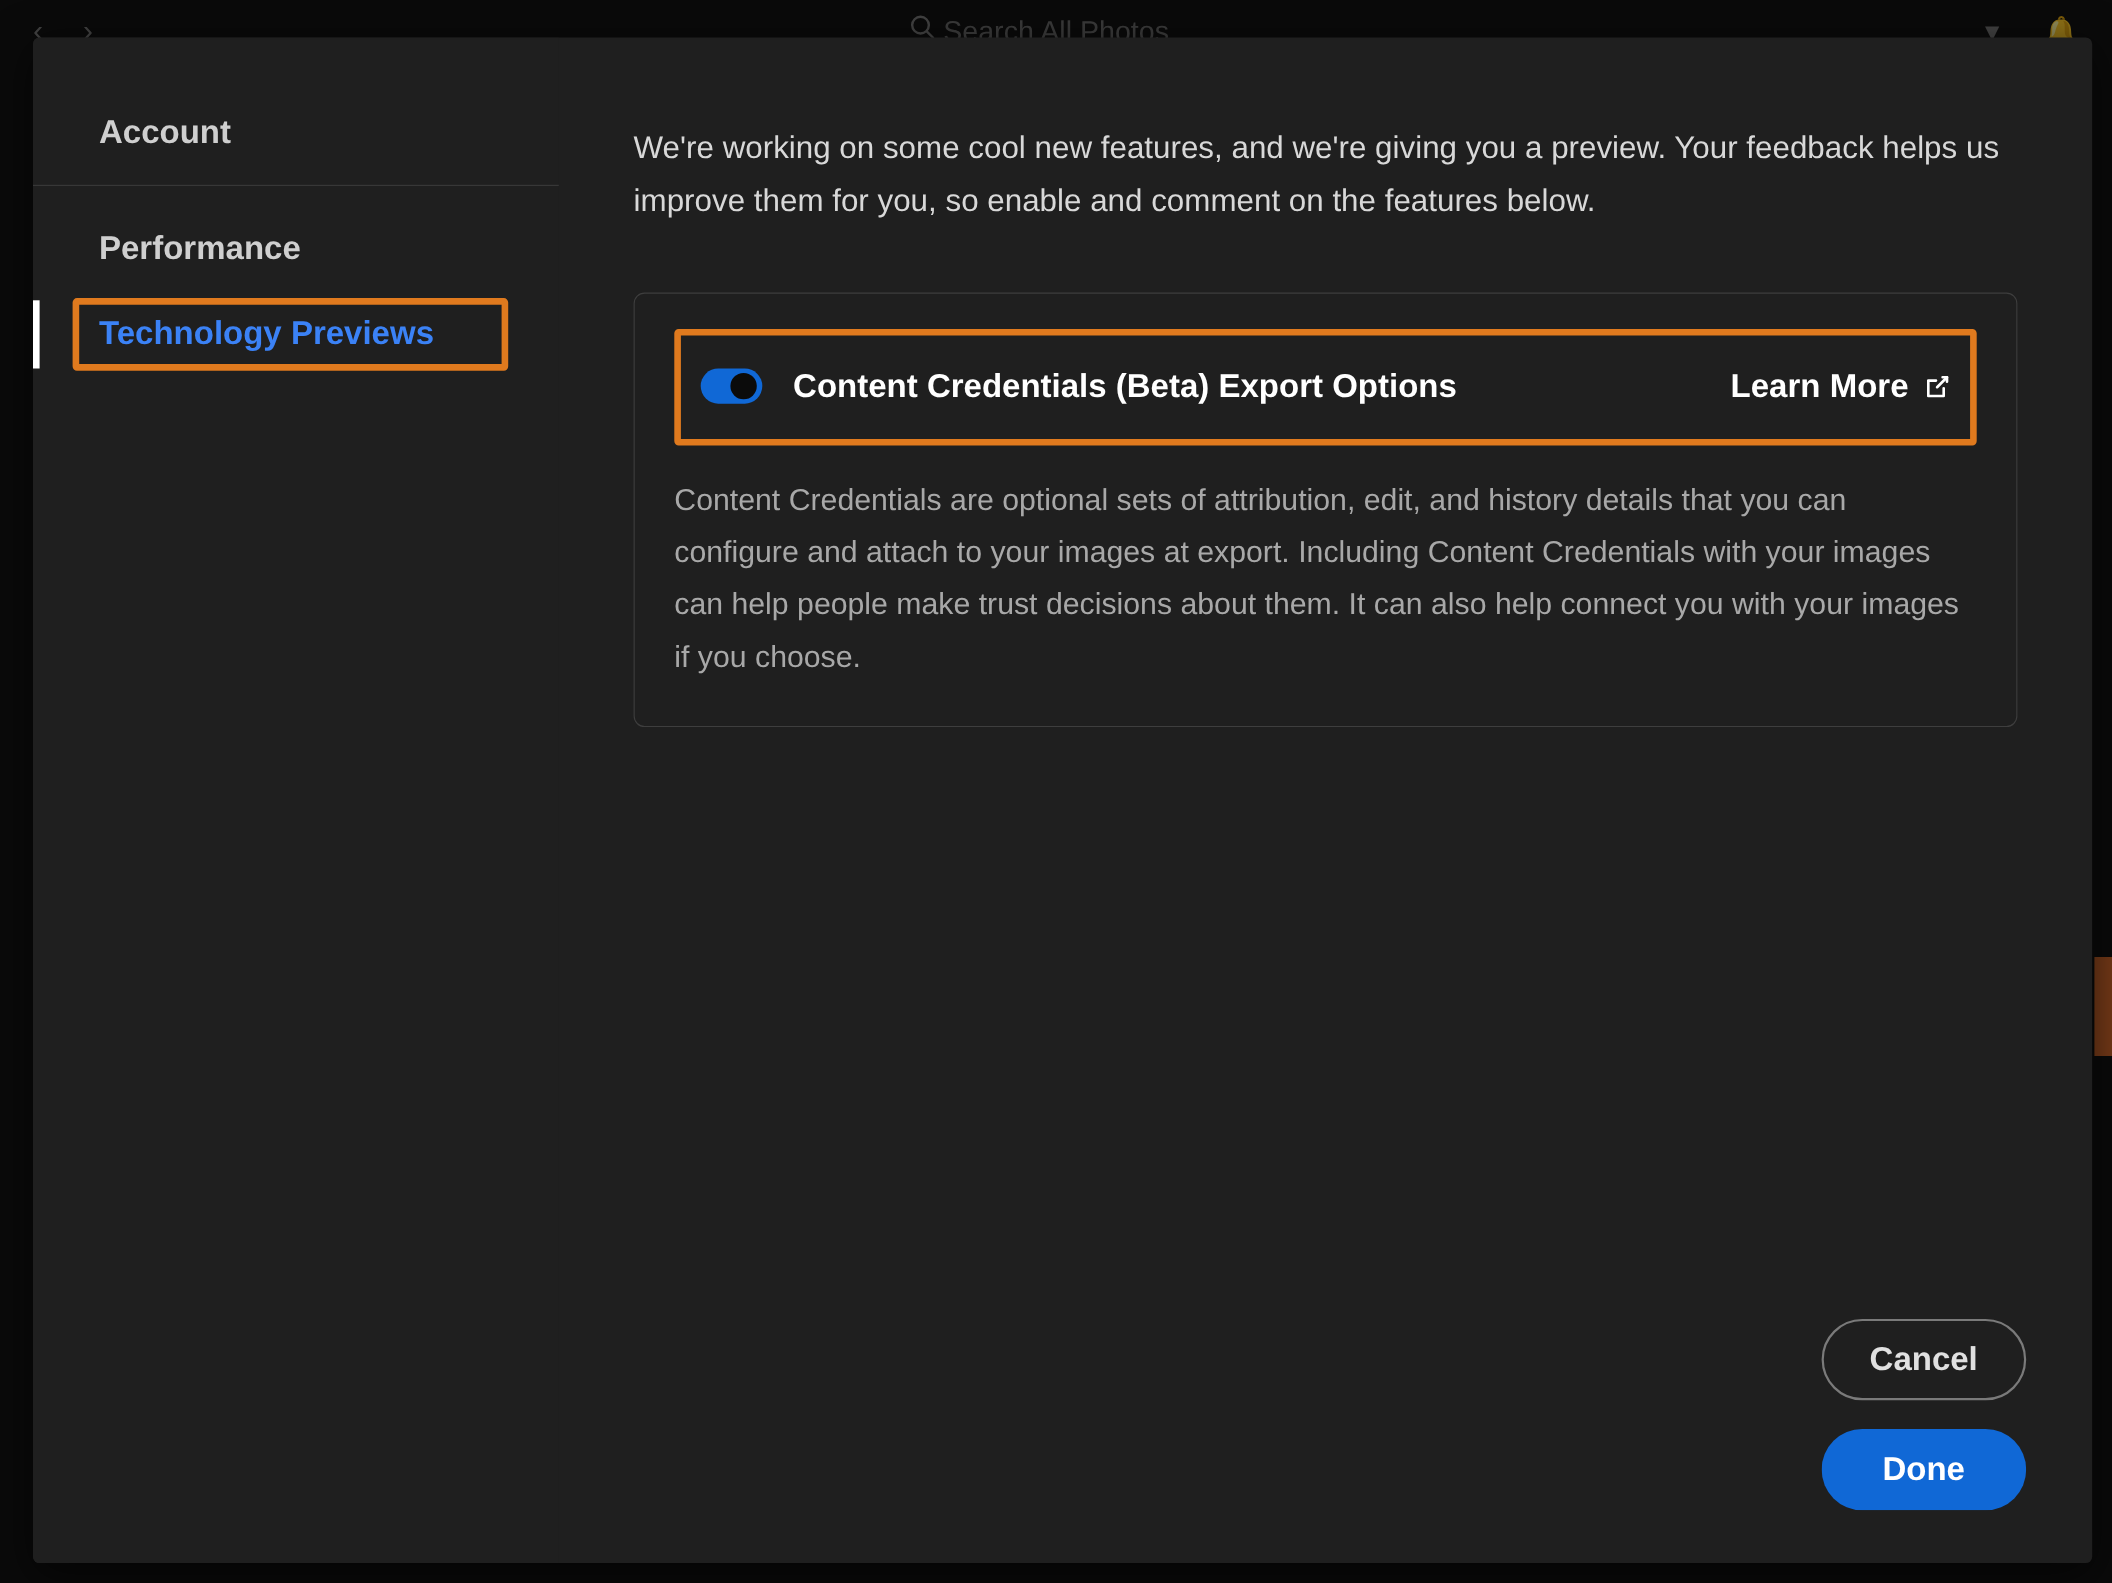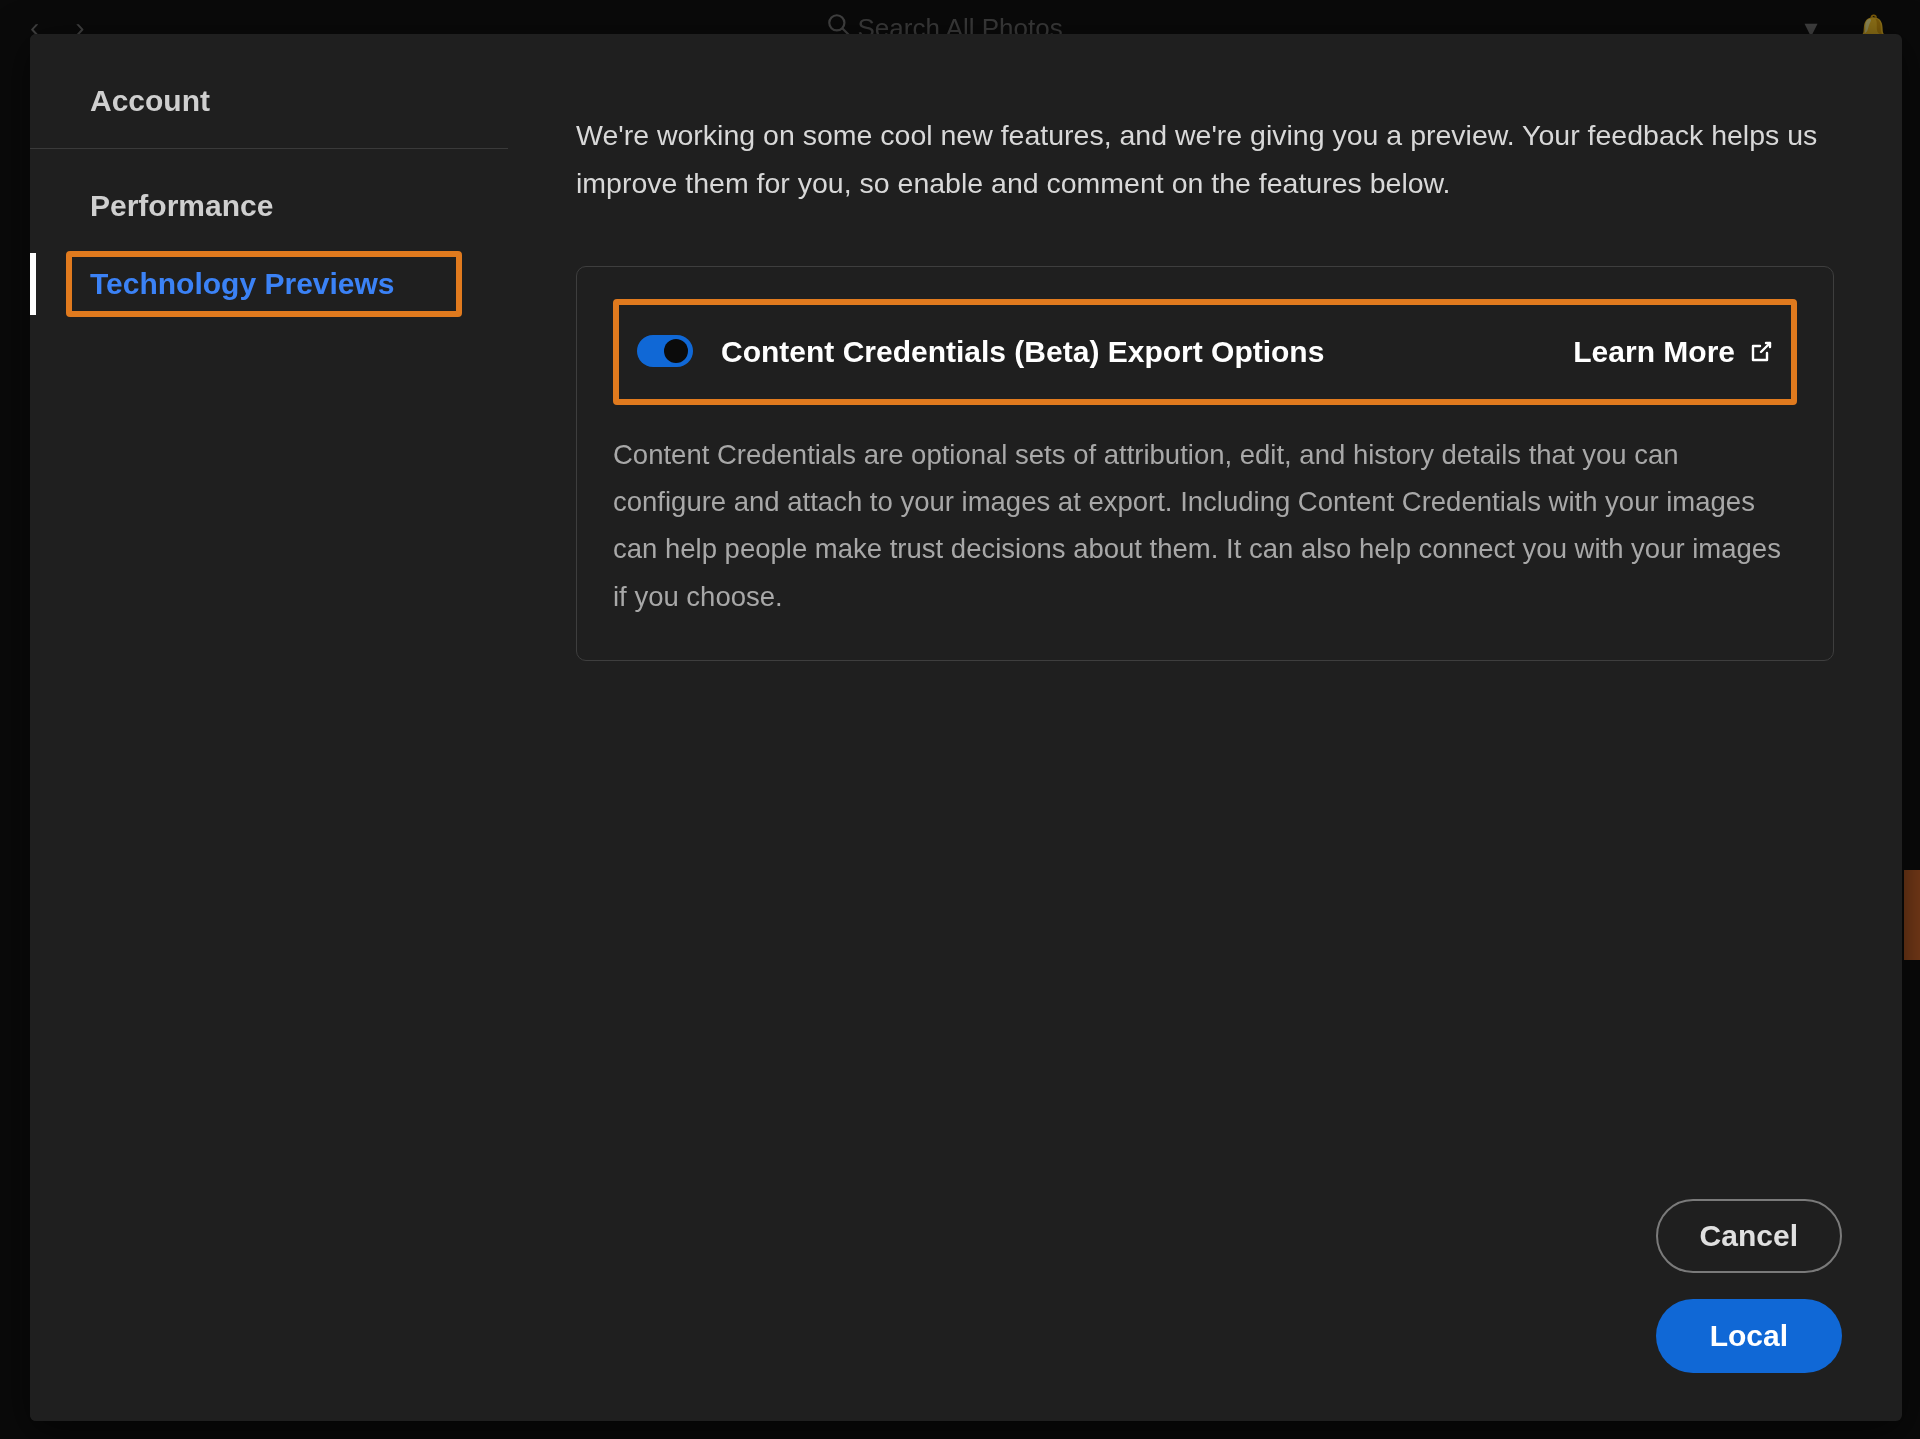--- a/index.html
+++ b/index.html
@@ -34,21 +34,21 @@
       background: #1f1f1f;
       border-radius: 6px;
       box-shadow: 0 10px 40px rgba(0,0,0,0.6);
       display: flex;
       overflow: hidden;
     }
     .sidebar {
       width: 478px;
       background: #1f1f1f;
       border-right: none;
-      padding-top: 28px;
+      padding-top: 48px;
       position: relative;
     }
     .sidebar .section-divider {
       height: 1px; background: #3a3a3a; margin: 8px 0 18px 0;
     }
     .nav-item {
       padding: 22px 0 22px 60px;
       font-size: 30px;
       font-weight: 600;
       color: #cfcfcf;
@@ -219,17 +219,17 @@
               <path d="M18 13 V20 H4 V6 H11"></path>
             </svg>
           </span>
         </div>
       </div>
       <p class="feature-desc">Content Credentials are optional sets of attribution, edit, and history details that you can configure and attach to your images at export. Including Content Credentials with your images can help people make trust decisions about them. It can also help connect you with your images if you choose.</p>
     </div>
 
     <div class="footer-buttons">
       <button class="btn btn-cancel">Cancel</button>
-      <button class="btn btn-done">Local</button>
+      <button class="btn btn-done">Done</button>
     </div>
   </div>
 
 </div>
 
 </body></html>

